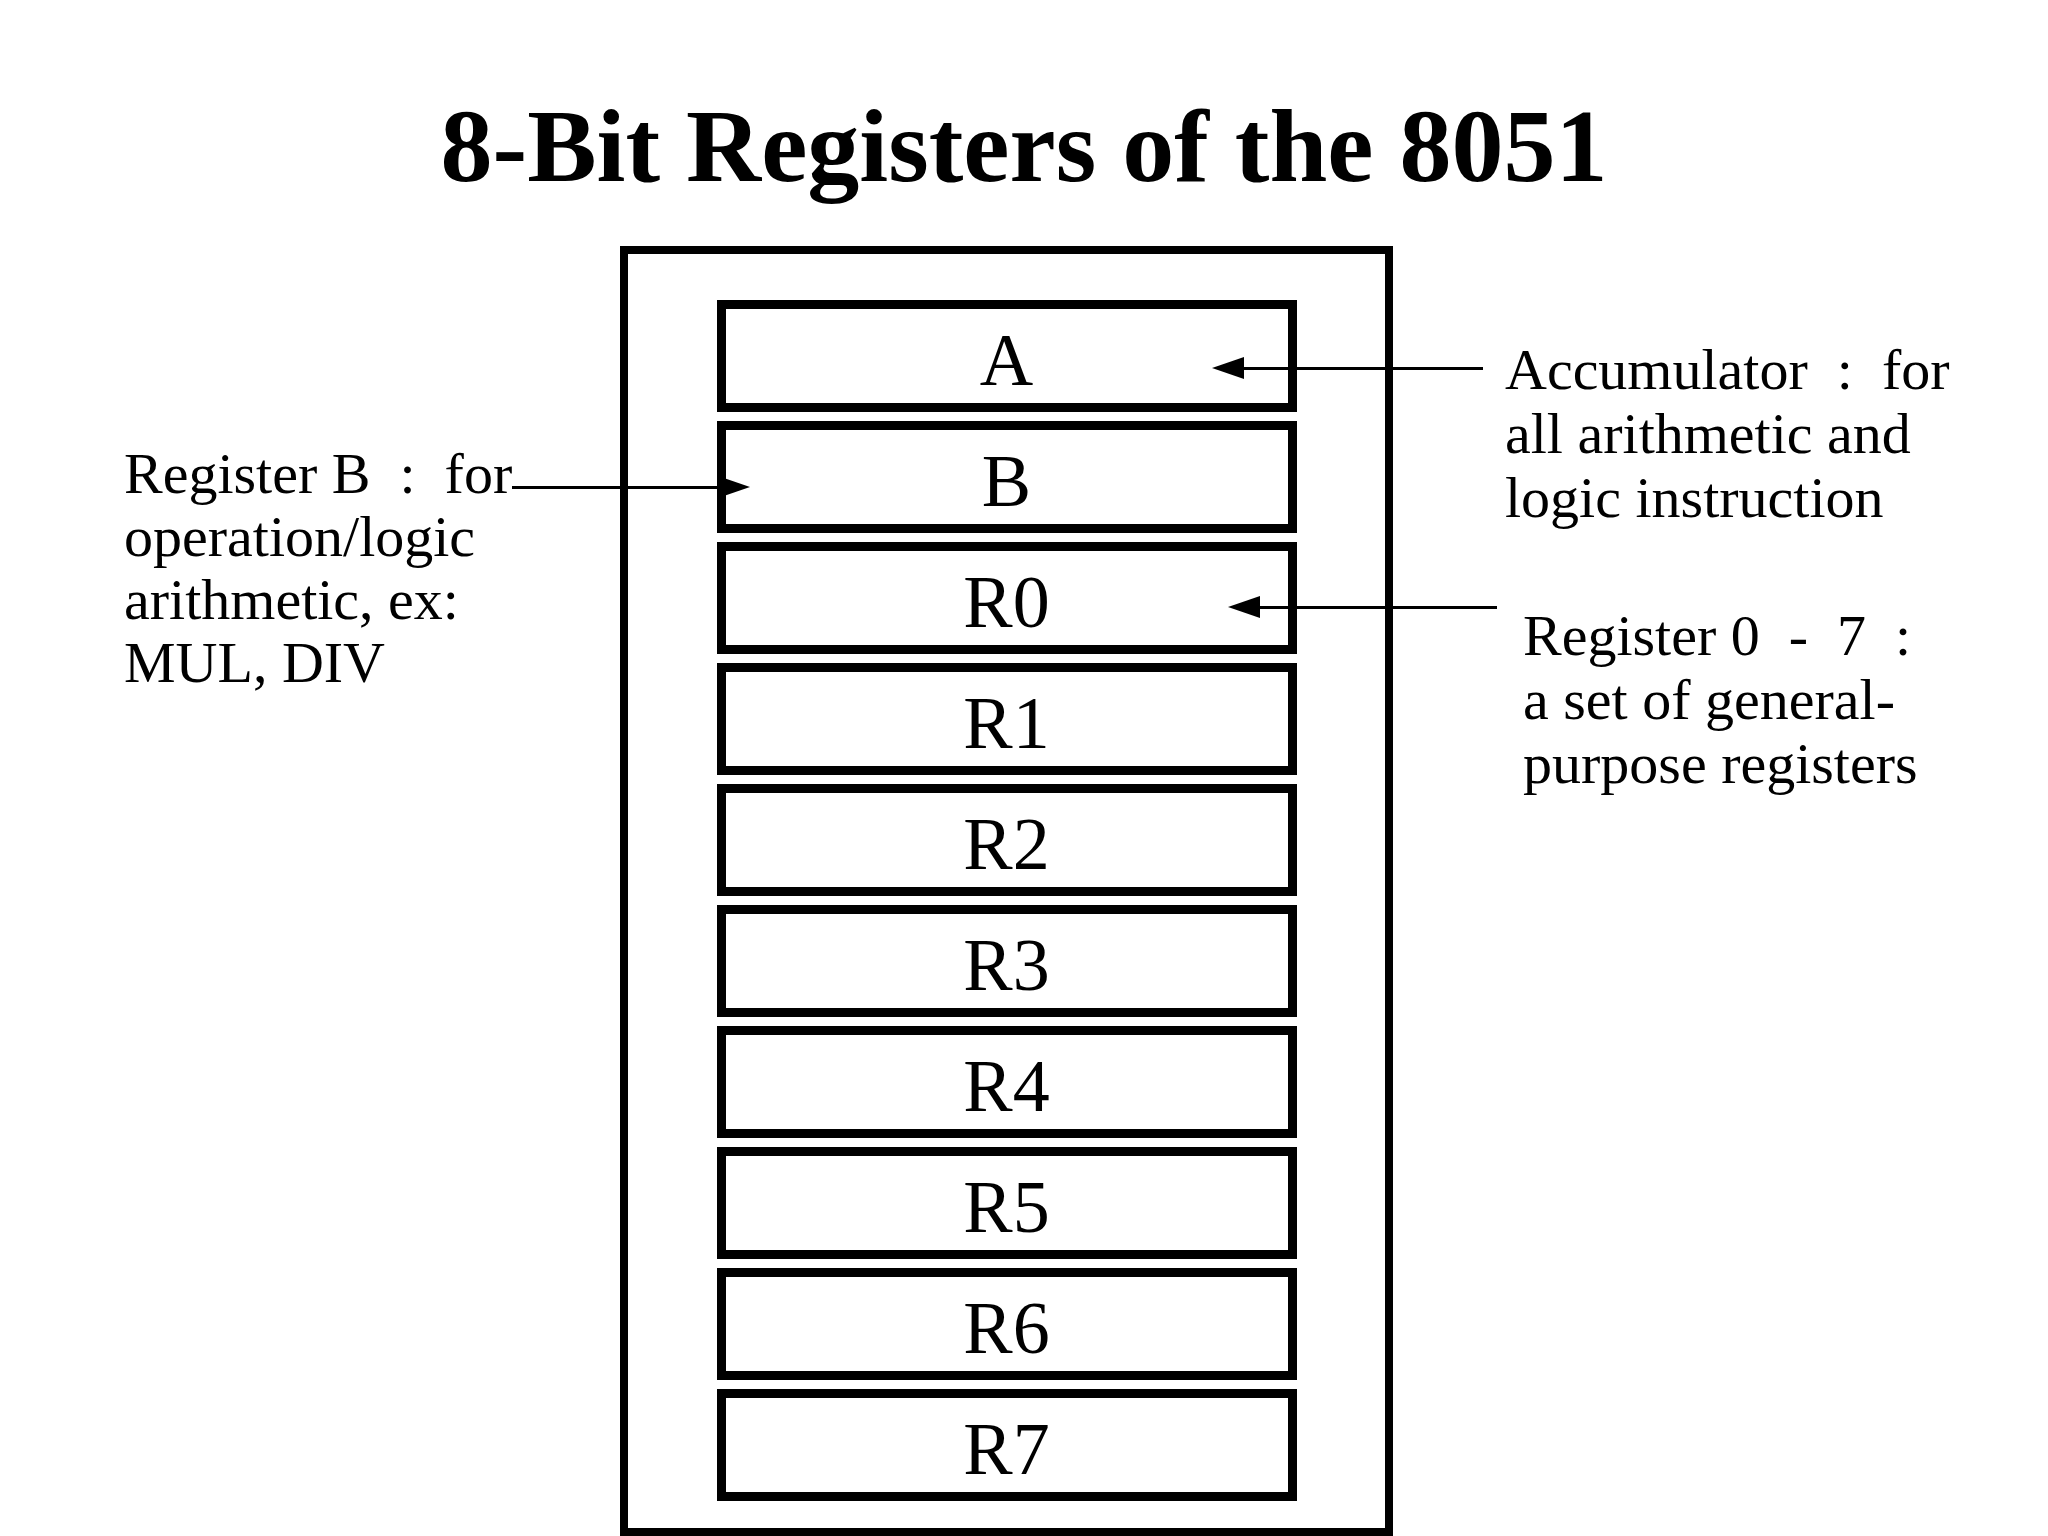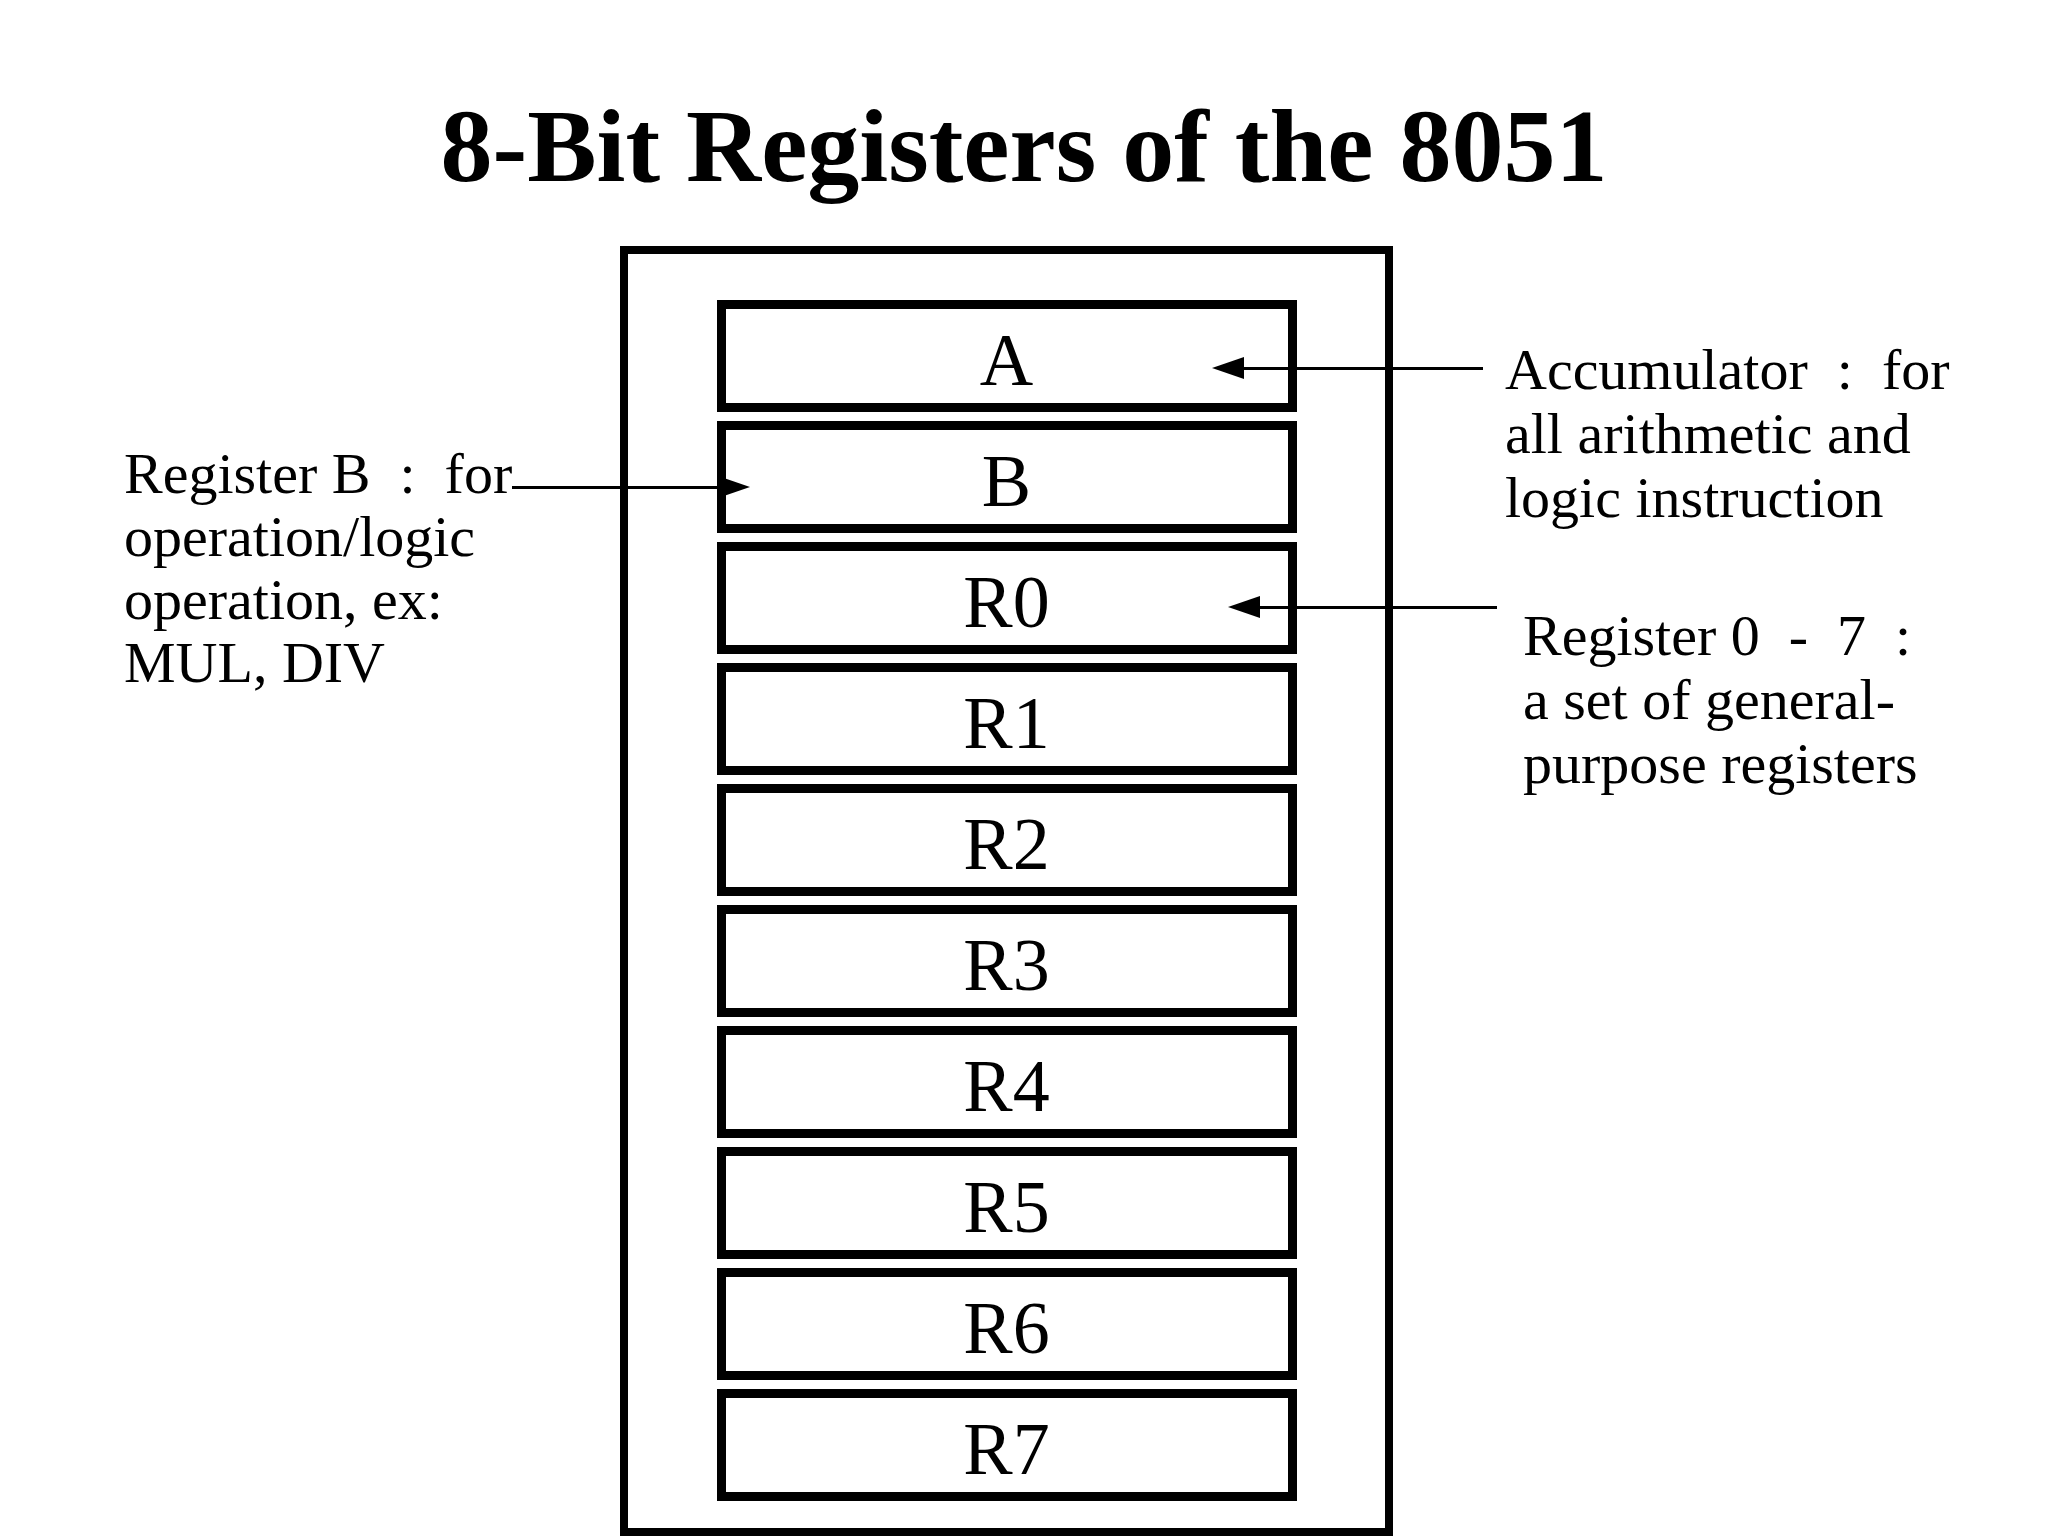--- a/index.html
+++ b/index.html
@@ -144,21 +144,21 @@
   </div>
 
   <div class="arrow arrow-right arrow-b">
     <span class="shaft"></span>
     <span class="head"></span>
   </div>
 
   <div class="note note-left">
     <span class="line">Register B&nbsp;&nbsp;:&nbsp;&nbsp;for</span>
     <span class="line">operation/logic</span>
-    <span class="line">operation, ex:</span>
+    <span class="line">arithmetic, ex:</span>
     <span class="line">MUL, DIV</span>
   </div>
 
   <div class="note note-right1">
     <span class="line">Accumulator&nbsp;&nbsp;:&nbsp;&nbsp;for</span>
     <span class="line">all arithmetic and</span>
     <span class="line">logic instruction</span>
   </div>
 
   <div class="note note-right2">

